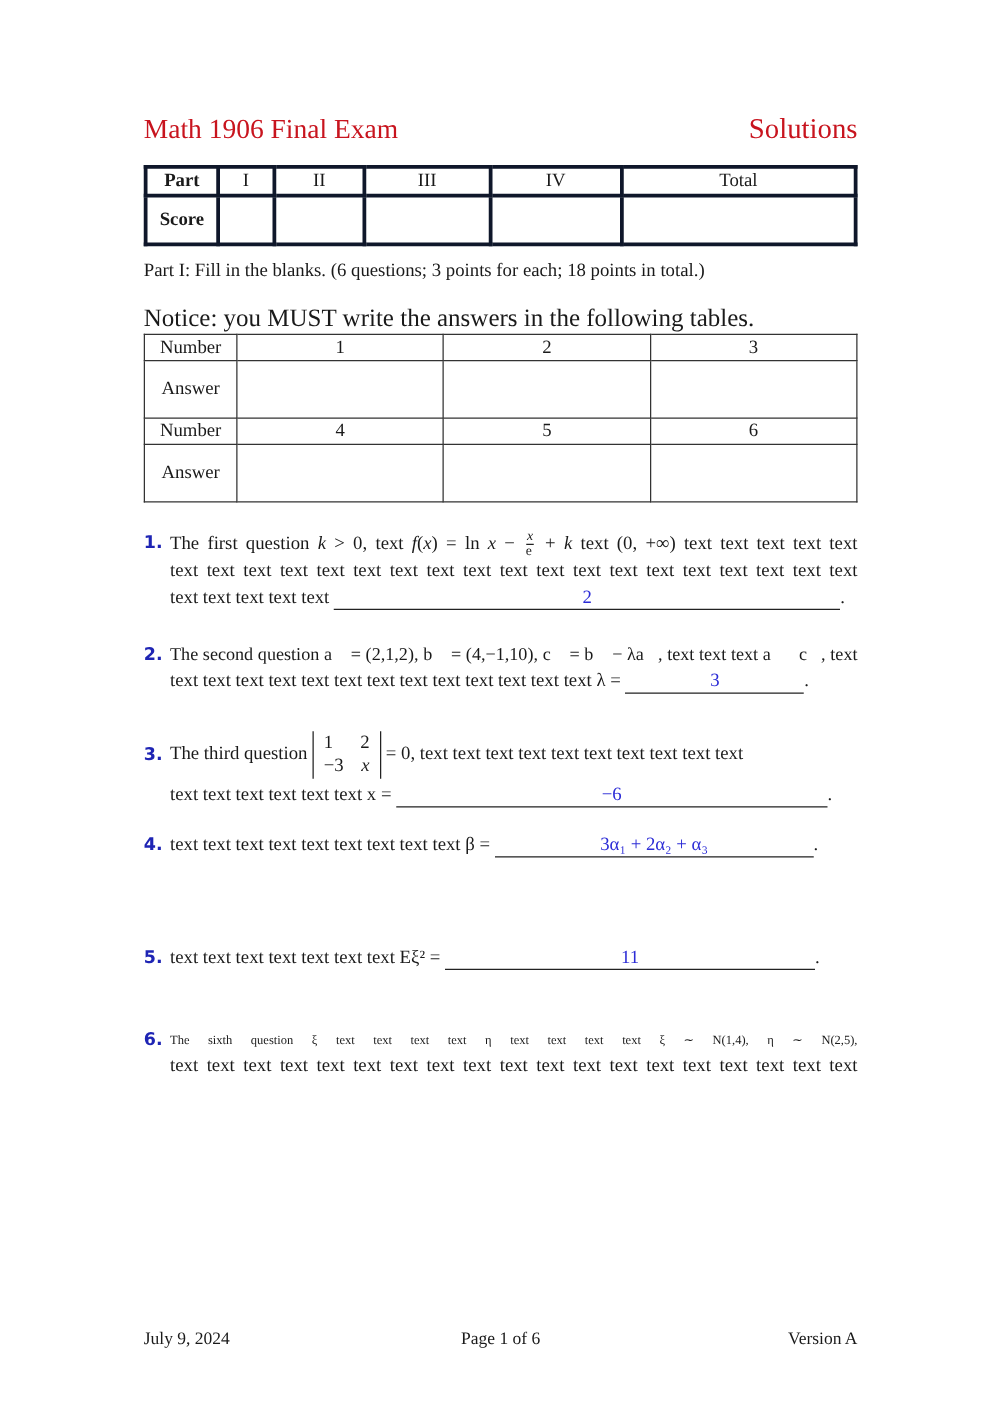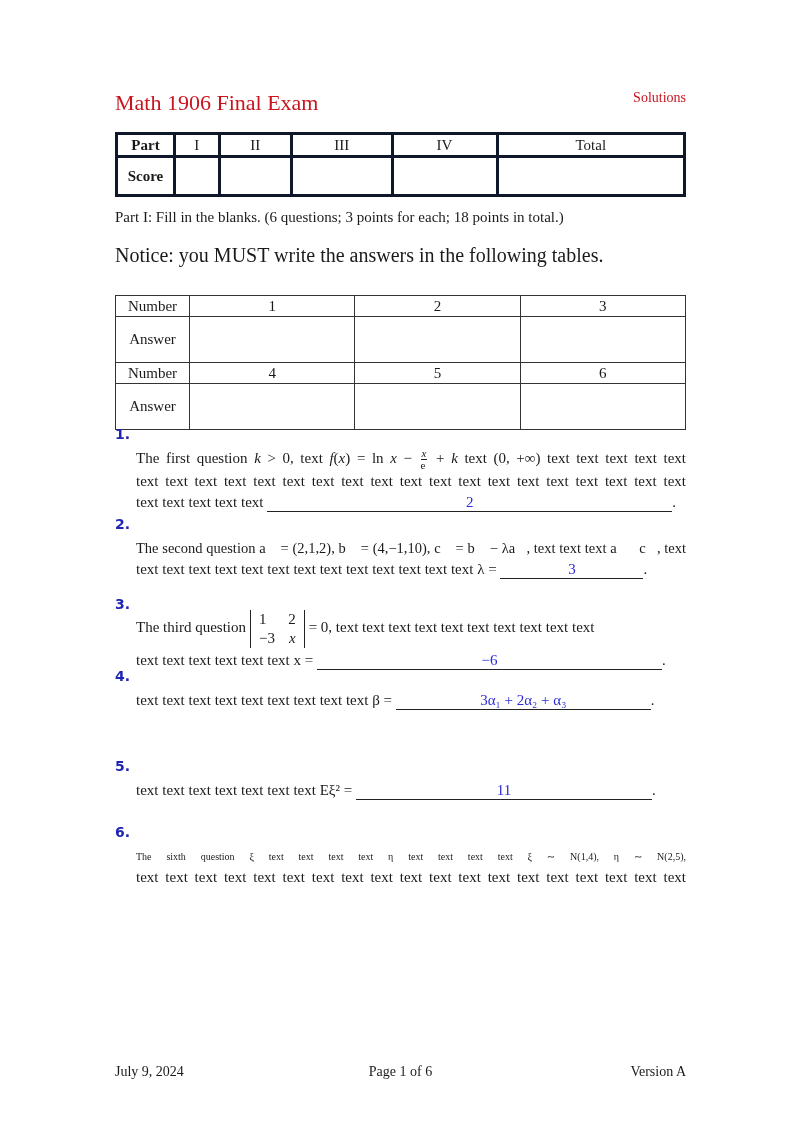--- a/index.html
+++ b/index.html
@@ -1,42 +1,42 @@
 <!DOCTYPE html>
 <html><head>
 <meta charset="utf-8">
 <style>
   html, body { margin: 0; padding: 0; background: #ffffff; }
   body { width: 800px; height: 1132px; position: relative; overflow: hidden;
          font-family: "DejaVu Serif", "Liberation Serif", serif; color: #1a1a1a; }
   .page { position: absolute; left: 115px; top: 0; width: 571px; }
   .header { position: absolute; top: 90px; left: 0; width: 571px; height: 30px; }
   .title-left { position: absolute; left: 0; top: 0; font-size: 20px; color: #c8141e; font-family: "Liberation Serif", serif; font-size: 22px; }
-  .title-right { position: absolute; right: 0; top: 0; font-size: 14px; color: #c8141e; font-family: "Liberation Serif", serif; }
+  .title-right { position: absolute; right: 0; top: 0; font-size: 23px; color: #c8141e; font-family: "Liberation Serif", serif; }
 
   table { border-collapse: collapse; font-family: "Liberation Serif", serif; font-size: 15px; }
   .score-table { position: absolute; top: 132px; left: 0; width: 571px; }
   .score-table td { border: 3px solid #0f172a; text-align: center; padding: 0; }
   .score-table tr.r1 td { height: 20px; }
   .score-table tr.r2 td { height: 36px; }
   .score-table td.hdr { font-weight: bold; width: 55px; }
 
   .part-heading { position: absolute; top: 209px; left: 0; font-size: 15px; font-family: "Liberation Serif", serif; }
   .part-heading b { font-weight: normal; }
   .notice { position: absolute; top: 244px; left: 0; font-size: 20px; font-family: "Liberation Serif", serif; }
 
-  .ans-table { position: absolute; top: 267px; left: 0; width: 571px; margin-top: 28px; }
+  .ans-table { position: absolute; top: 267px; left: 0; width: 571px; }
   .ans-table td { border: 1px solid #333; text-align: center; padding: 0; }
   .ans-table tr.num td { height: 20px; }
   .ans-table tr.ans td { height: 45px; }
   .ans-table td.lab { width: 73px; }
 
   .q { position: absolute; left: 0; width: 571px; font-family: "Liberation Serif", serif; font-size: 15px; line-height: 21px; }
   .qnum { position: absolute; left: 0; top: 0; color: #1e24b4; font-weight: bold; font-family: "DejaVu Sans", sans-serif; font-size: 14px; }
-  .qbody { margin-left: 21px; margin-top: 24px; }
+  .qbody { margin-left: 21px; }
   .line { display: block; white-space: nowrap; }
   .justify { text-align: justify; text-align-last: justify; }
   .blank { display: inline-block; border-bottom: 1px solid #222; text-align: center; color: #2b2bd6; height: 17px; line-height: 17px; vertical-align: baseline; }
   .m { font-style: italic; }
   .frac { display: inline-block; vertical-align: middle; text-align: center; font-size: 11px; line-height: 11px; margin: 0 2px; }
   .frac span { display: block; }
   .frac .num { border-bottom: 1px solid #222; padding: 0 1px; }
   .det { display: inline-block; vertical-align: middle; border-left: 1px solid #222; border-right: 1px solid #222; padding: 0 8px; margin: 0 4px; line-height: 19px; font-size: 15px; }
   .det .row { display: flex; justify-content: space-between; gap: 14px; }
 

